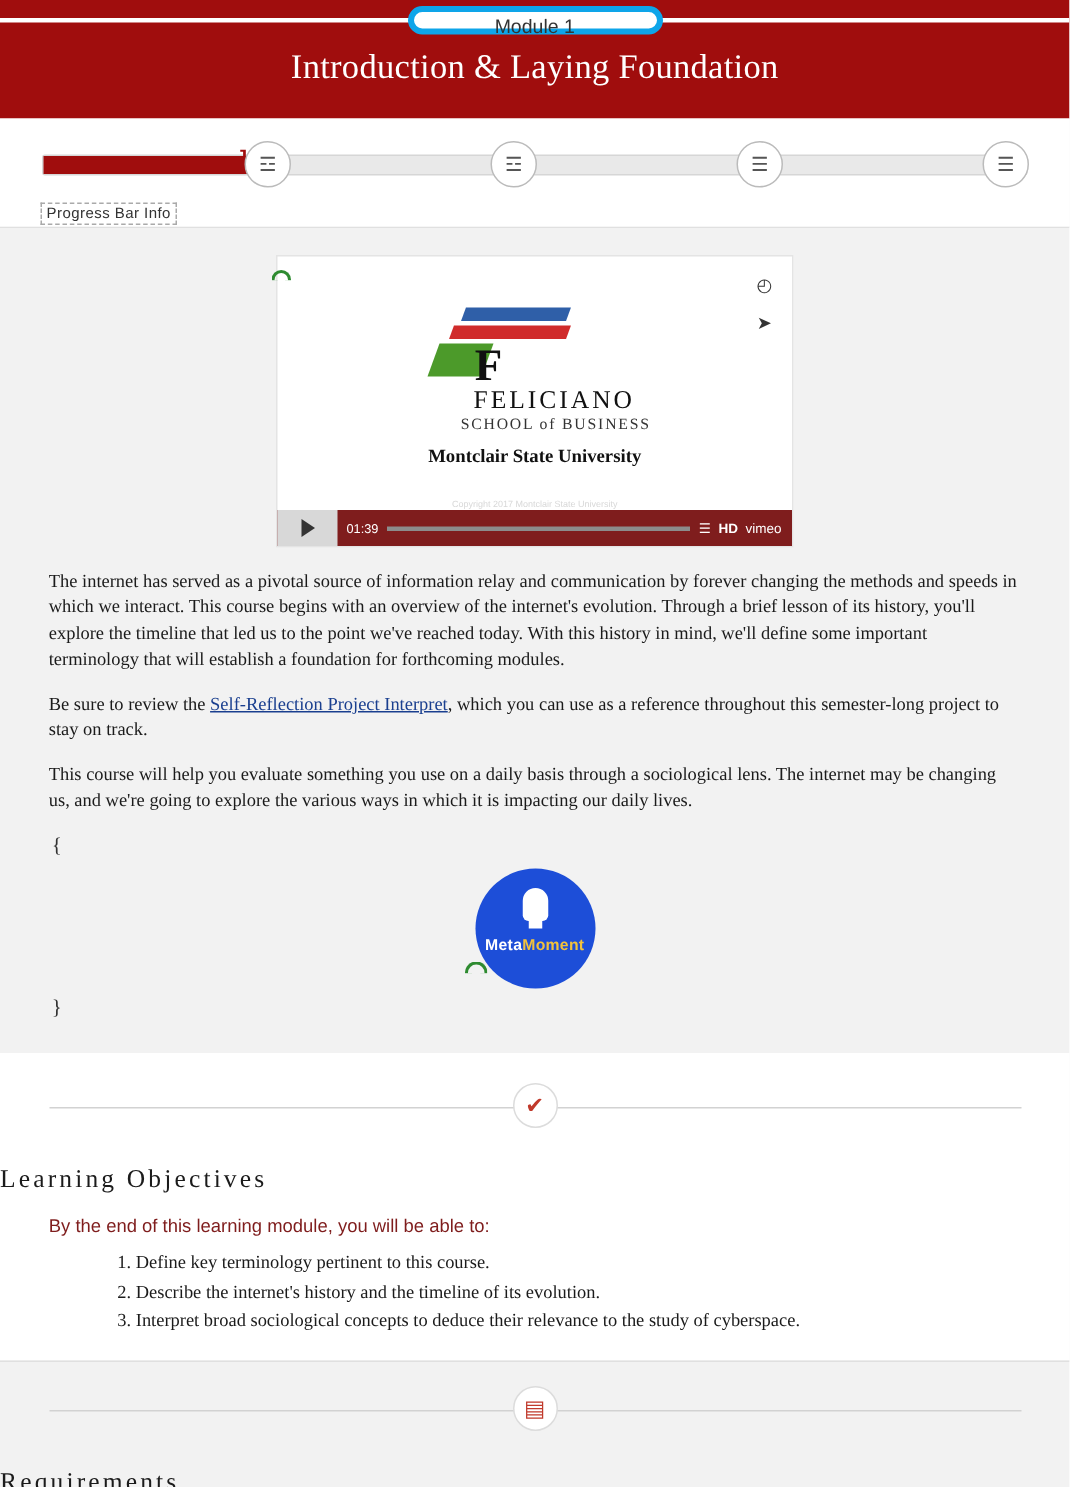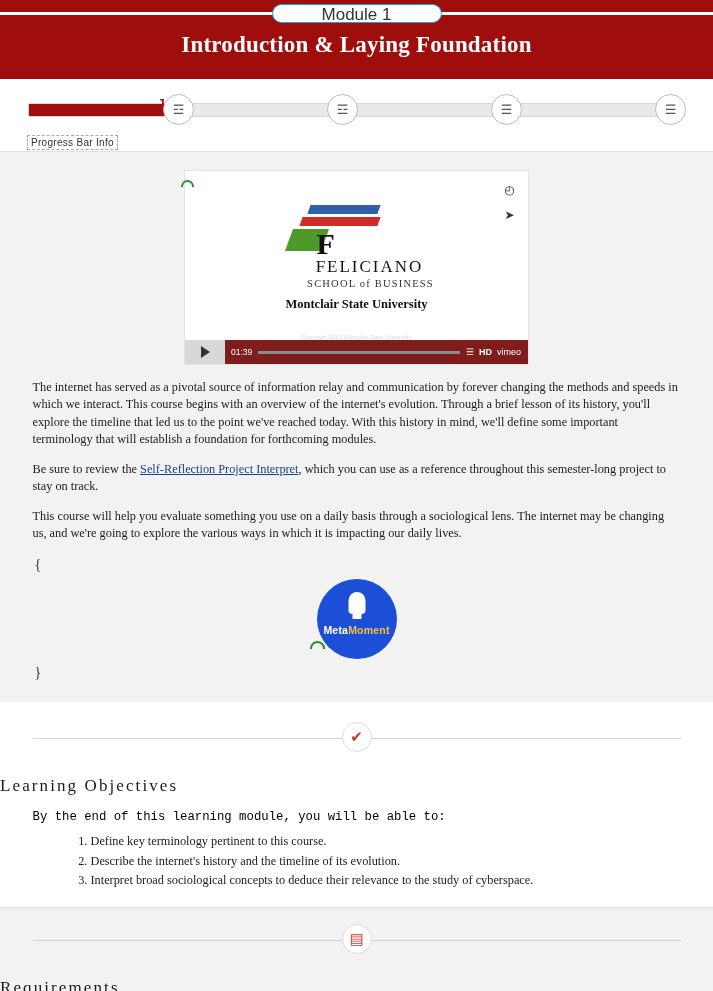--- a/index.html
+++ b/index.html
@@ -37,31 +37,31 @@
   }
   .module-pill {
     position: absolute;
     top: 4px;
     left: 50%;
     transform: translateX(-50%);
     width: 170px;
     height: 19px;
     line-height: 19px;
     background: #ffffff;
-    border: 1px solid #0ea5e9;
+    border: 4px solid #0ea5e9;
     border-radius: 10px;
-    font-size: 17px;
+    font-size: 13px;
     color: #333333;
     z-index: 3;
   }
   .header-title {
     font-family: "Liberation Serif", serif;
     font-size: 23px;
     color: #ffffff;
-    font-weight: bold;
+    font-weight: normal;
     letter-spacing: 0.2px;
     margin-top: 10px;
   }
 
   
   .progress-area {
     position: relative;
     height: 72px;
     background: #ffffff;
   }
@@ -362,23 +362,23 @@
   .sect-title {
     font-family: "Liberation Serif", serif;
     font-size: 17px;
     letter-spacing: 2.1px;
     color: #1b1b1b;
     margin-top: 8px;
   }
   .lead {
     width: 648px;
     margin: 14px auto 8px auto;
-    font-family: Liberation Mono, monospace;
+    font-family: Liberation Sans, sans-serif;
     font-size: 12.3px;
-    color: #000000;
+    color: #7f1d1d;
   }
   ol.list {
     width: 620px;
     margin: 2px auto 0 auto;
     padding-left: 44px;
     font-family: "Liberation Serif", serif;
     font-size: 12.3px;
     line-height: 1.5;
     color: #1b1b1b;
   }

